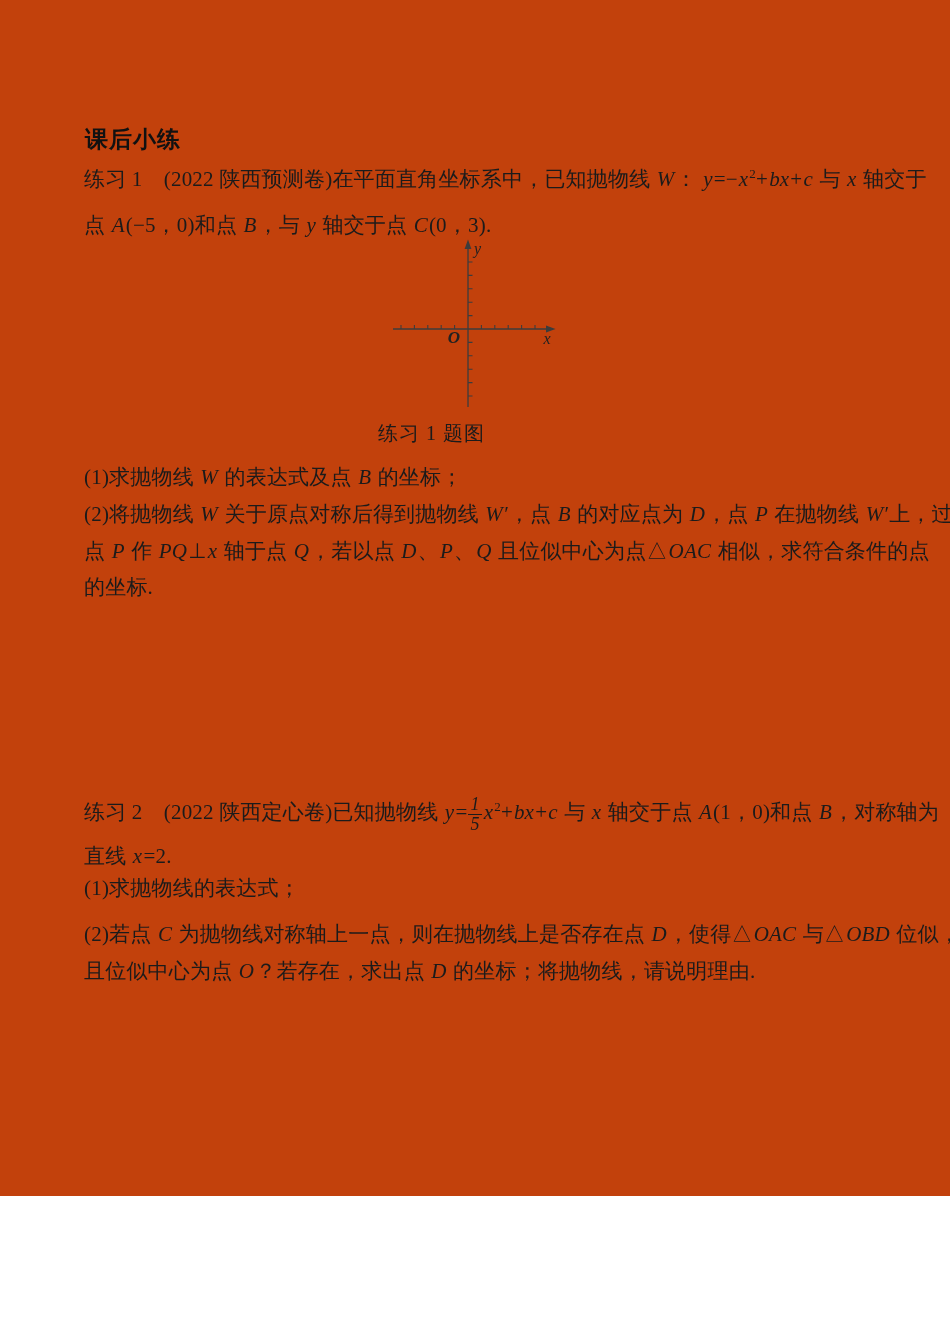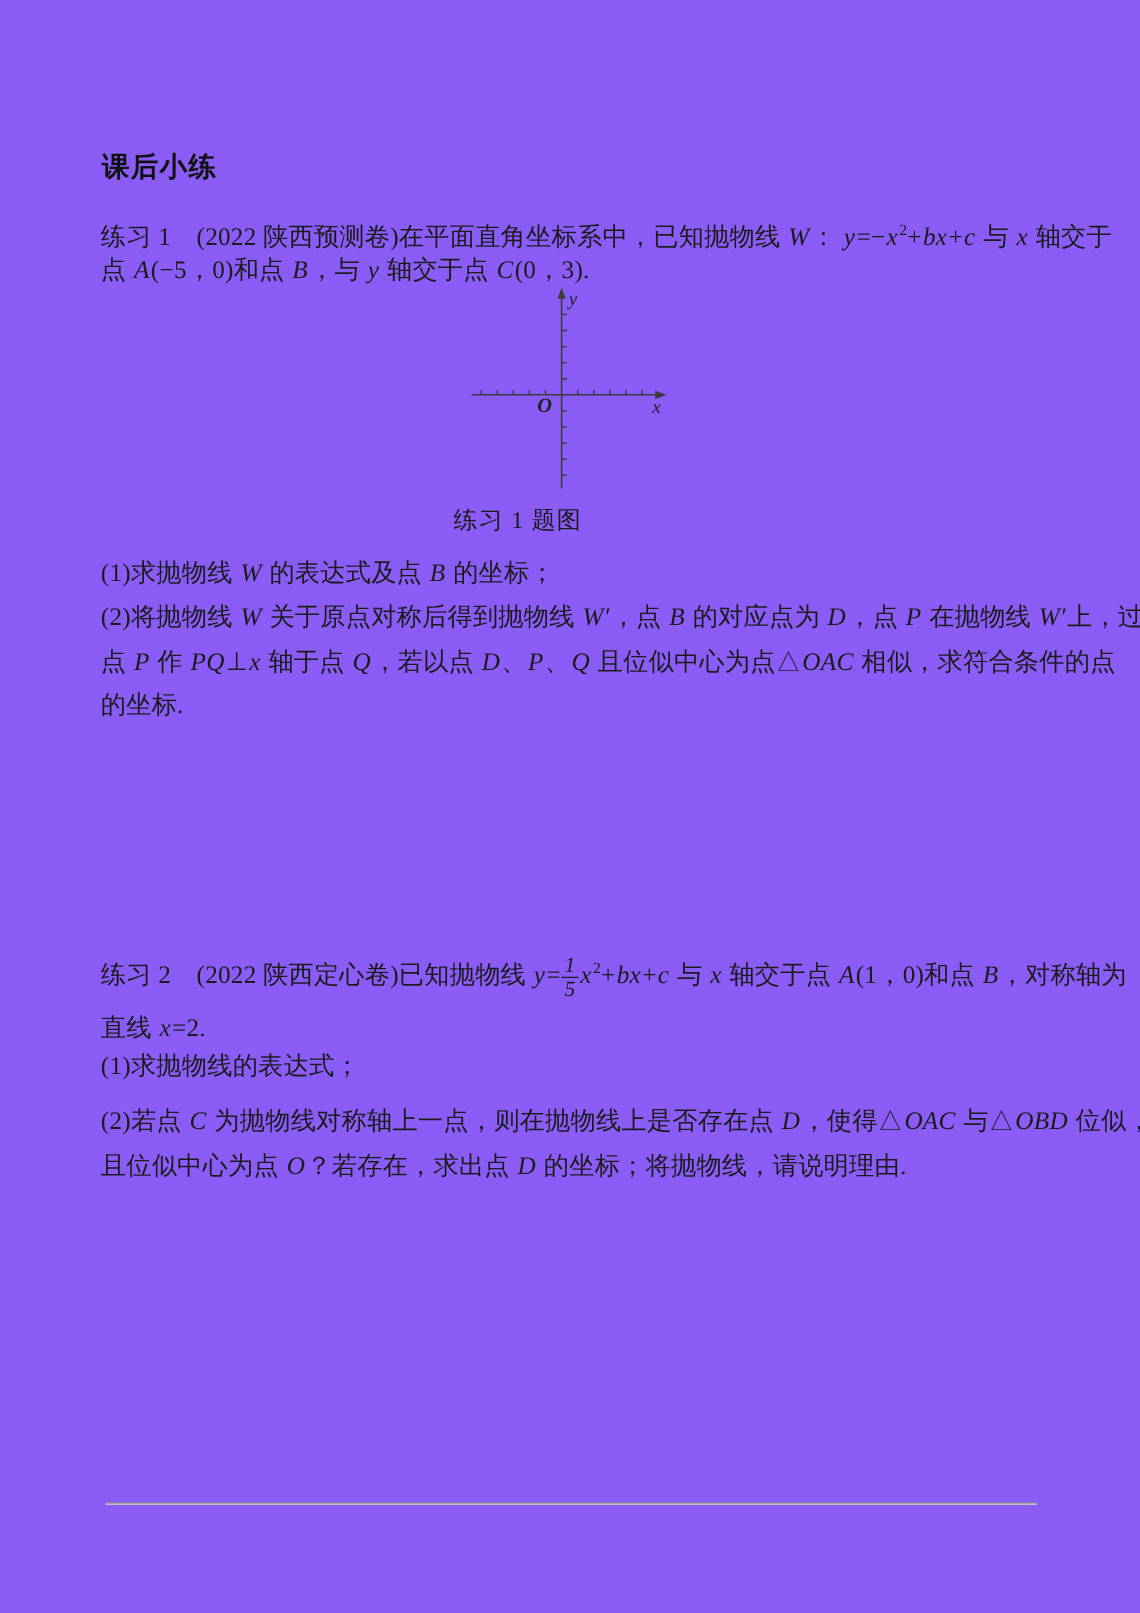--- a/index.html
+++ b/index.html
@@ -1,20 +1,20 @@
 <!DOCTYPE html>
 <html><head>
 <meta charset="utf-8">
 <style>
   * { margin:0; padding:0; box-sizing:border-box; }
   html,body { background:#ffffff; }
   .page {
     position:relative;
-    width:950px; height:1344px;
-    background:#8b5cf6;
+    width:950px; height:1196px;
+    background:#c2410c;
     font-family:"Liberation Serif", serif;
     color:#1b1b1b;
     overflow:hidden;
   }
   .tline {
     position:absolute;
     left:84px;
     font-size:21px;
     line-height:30px;
     white-space:nowrap;
@@ -51,21 +51,21 @@
   }
   svg text { font-family:"Liberation Serif", serif; }
 </style>
 </head>
 <body>
 
 <div class="page">
 
   <div class="doc-title">课后小练</div>
 
-  <div class="tline" style="top:182px"><span>练习 1　(2022 陕西预测卷)在平面直角坐标系中，已知抛物线 </span><i>W</i><span>： </span><i>y</i><span>=−</span><i>x</i><sup>2</sup><span>+</span><i>bx</i><span>+</span><i>c</i><span> 与 </span><i>x</i><span> 轴交于</span></div>
+  <div class="tline" style="top:164px"><span>练习 1　(2022 陕西预测卷)在平面直角坐标系中，已知抛物线 </span><i>W</i><span>： </span><i>y</i><span>=−</span><i>x</i><sup>2</sup><span>+</span><i>bx</i><span>+</span><i>c</i><span> 与 </span><i>x</i><span> 轴交于</span></div>
   <div class="tline" style="top:210px"><span>点 </span><i>A</i><span>(−5，0)和点 </span><i>B</i><span>，与 </span><i>y</i><span> 轴交于点 </span><i>C</i><span>(0，3).</span></div>
 
   <svg class="fig" viewBox="0 0 168 174">
 
     <line x1="78" y1="169" x2="78" y2="9" stroke="#3c3c3c" stroke-width="1.3"></line>
     <polygon points="74.6,11 78,1.5 81.4,11" fill="#3c3c3c"></polygon>
 
     <line x1="3" y1="91" x2="158" y2="91" stroke="#3c3c3c" stroke-width="1.3"></line>
     <polygon points="156,87.6 165.5,91 156,94.4" fill="#3c3c3c"></polygon>
 

